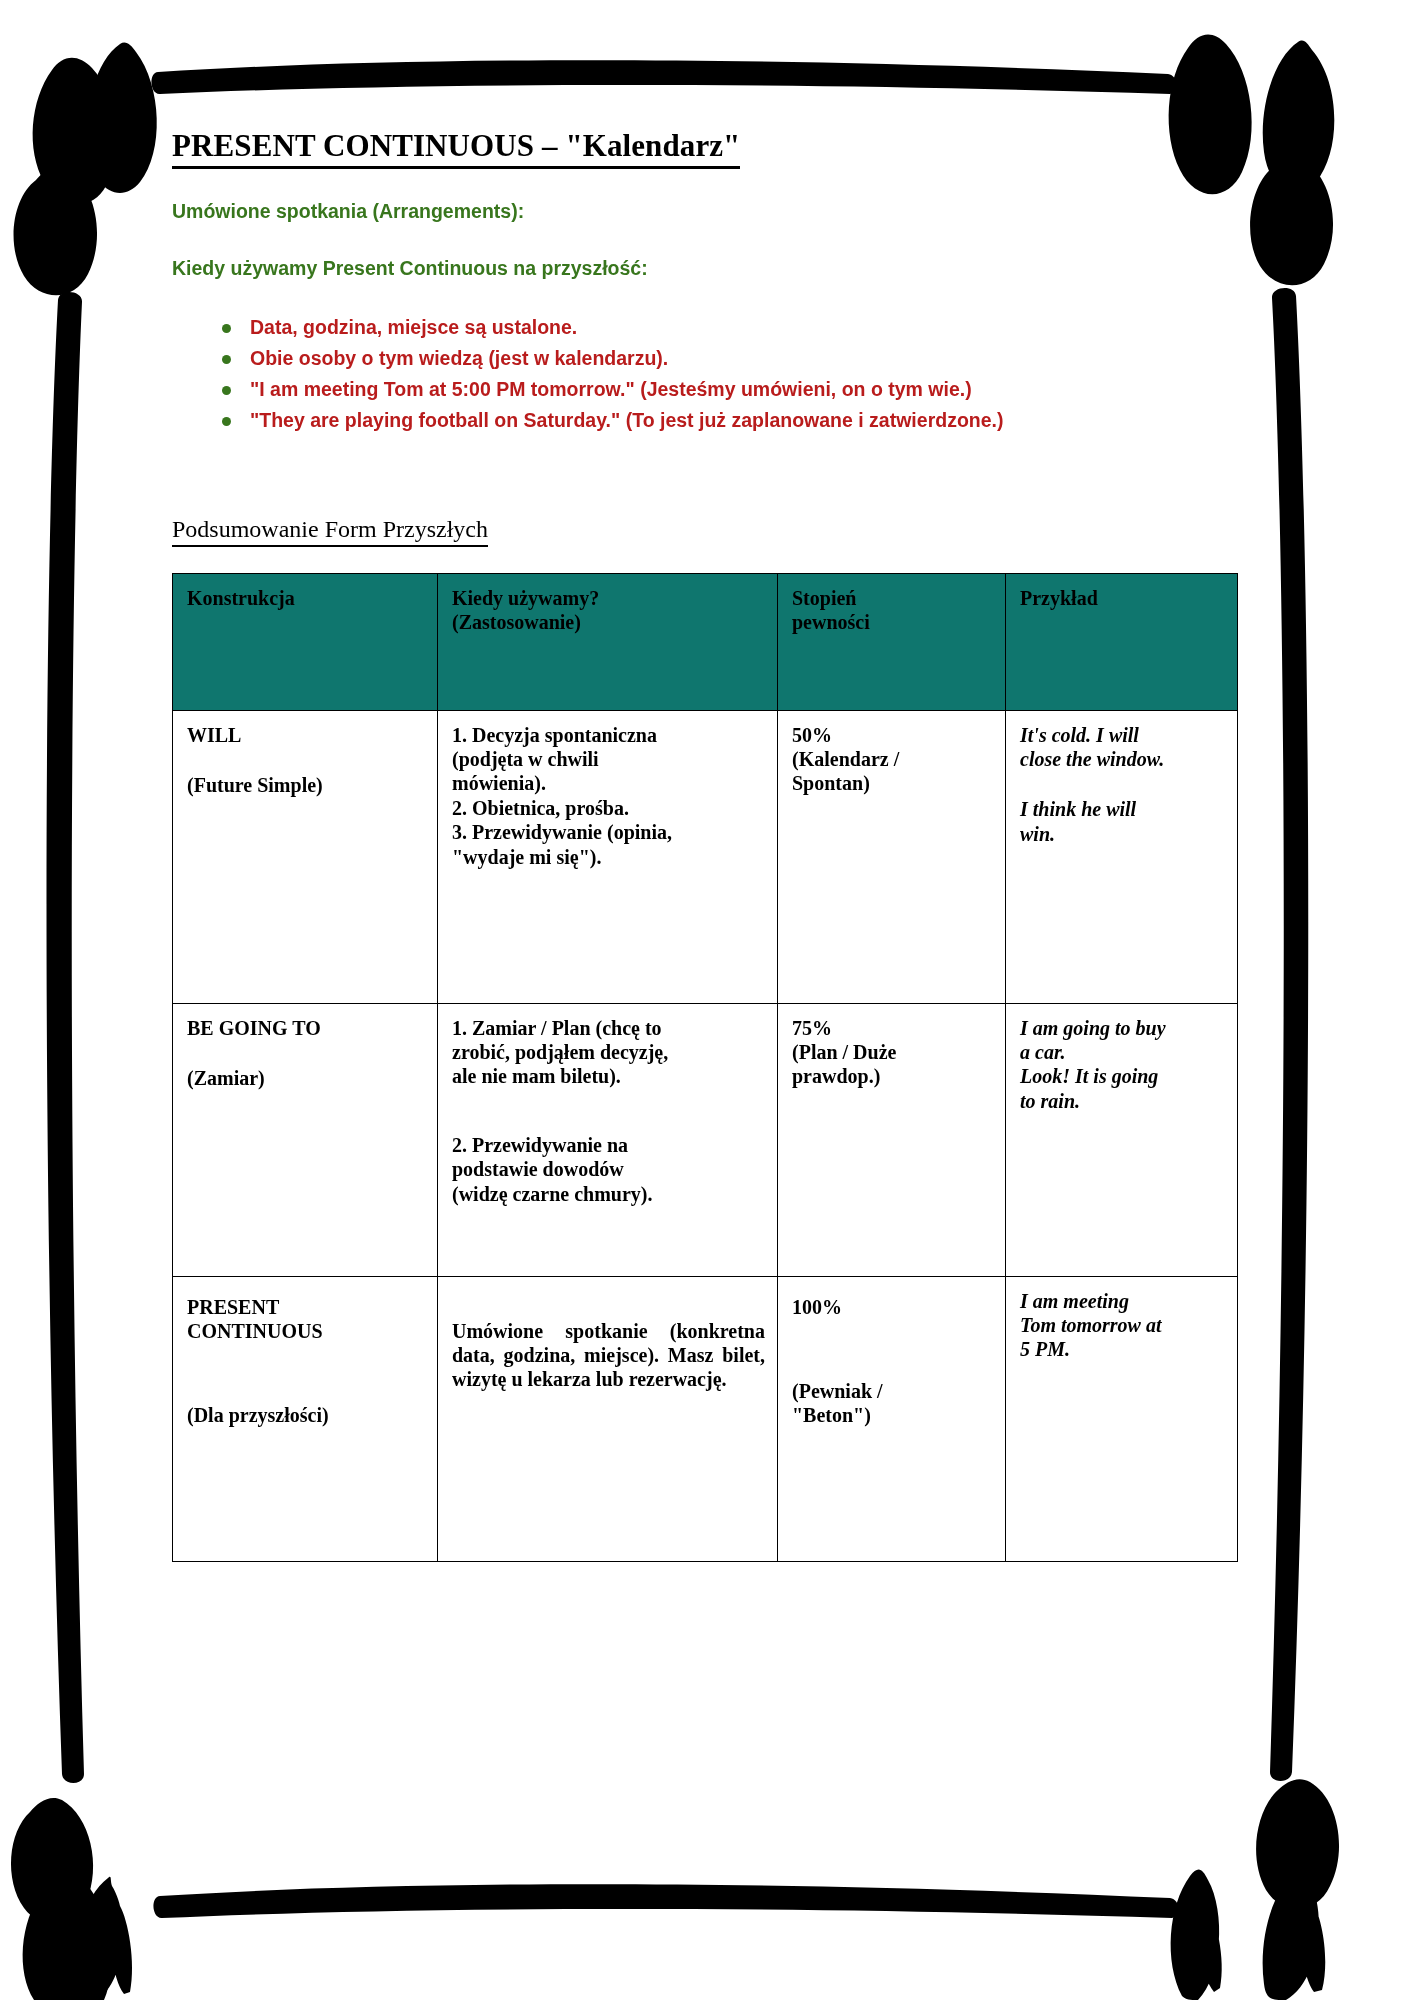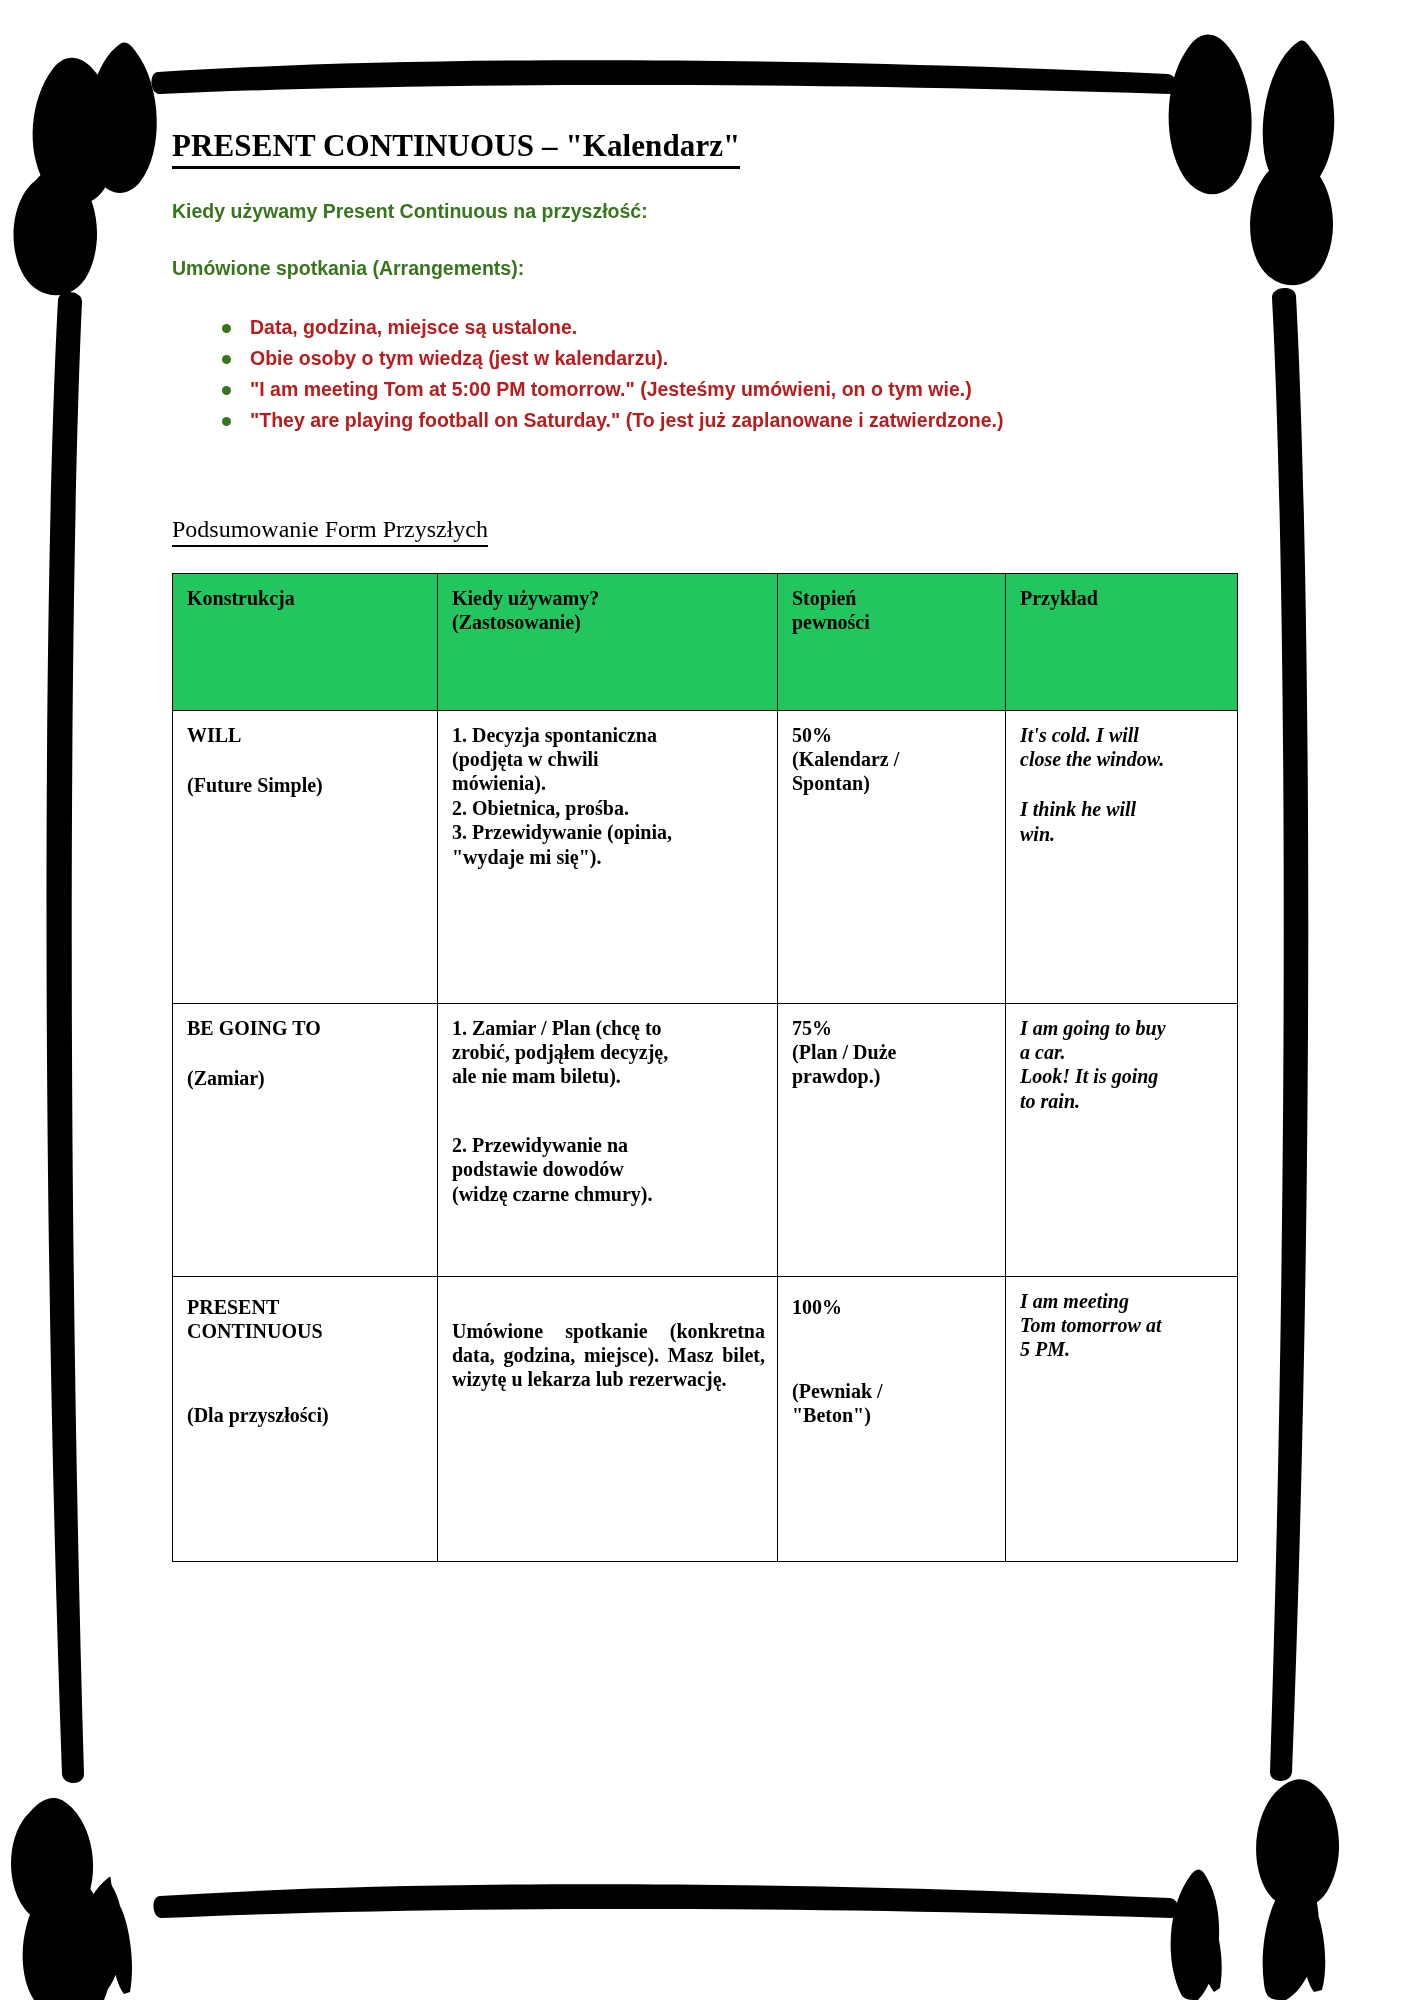--- a/index.html
+++ b/index.html
@@ -104,21 +104,21 @@
   table.summary th,
   table.summary td {
     border: 1.6px solid #000000;
     vertical-align: top;
     padding: 12px 12px 12px 14px;
     font-size: 20px;
     line-height: 1.22;
     color: #000000;
   }
   table.summary thead th {
-    background: #22c55e;
+    background: #0f766e;
     font-weight: bold;
     height: 112px;
     vertical-align: top;
     text-align: left;
   }
   col.c1 { width: 265px; }
   col.c2 { width: 340px; }
   col.c3 { width: 228px; }
   col.c4 { width: 232px; }
 
@@ -195,22 +195,22 @@
 
       <path d="M1296,296 C1310,556 1316,1158 1292,1772 C1291,1784 1270,1784 1270,1772 C1290,1160 1286,558 1272,298 C1271,286 1295,284 1296,296 Z"></path>
     </g>
   </svg>
 </div>
 
 <div class="page">
 
   <h1 class="doc-title">PRESENT CONTINUOUS – "Kalendarz"</h1>
 
+  <p class="green-line">Umówione spotkania (Arrangements):</p>
   <p class="green-line">Kiedy używamy Present Continuous na przyszłość:</p>
-  <p class="green-line">Umówione spotkania (Arrangements):</p>
 
   <ul class="green-list">
     <li>Data, godzina, miejsce są ustalone.</li>
     <li>Obie osoby o tym wiedzą (jest w kalendarzu).</li>
     <li>"I am meeting Tom at 5:00 PM tomorrow." (Jesteśmy umówieni, on o tym wie.)</li>
     <li>"They are playing football on Saturday." (To jest już zaplanowane i zatwierdzone.)</li>
   </ul>
 
   <h2 class="section-title">Podsumowanie Form Przyszłych</h2>
 

